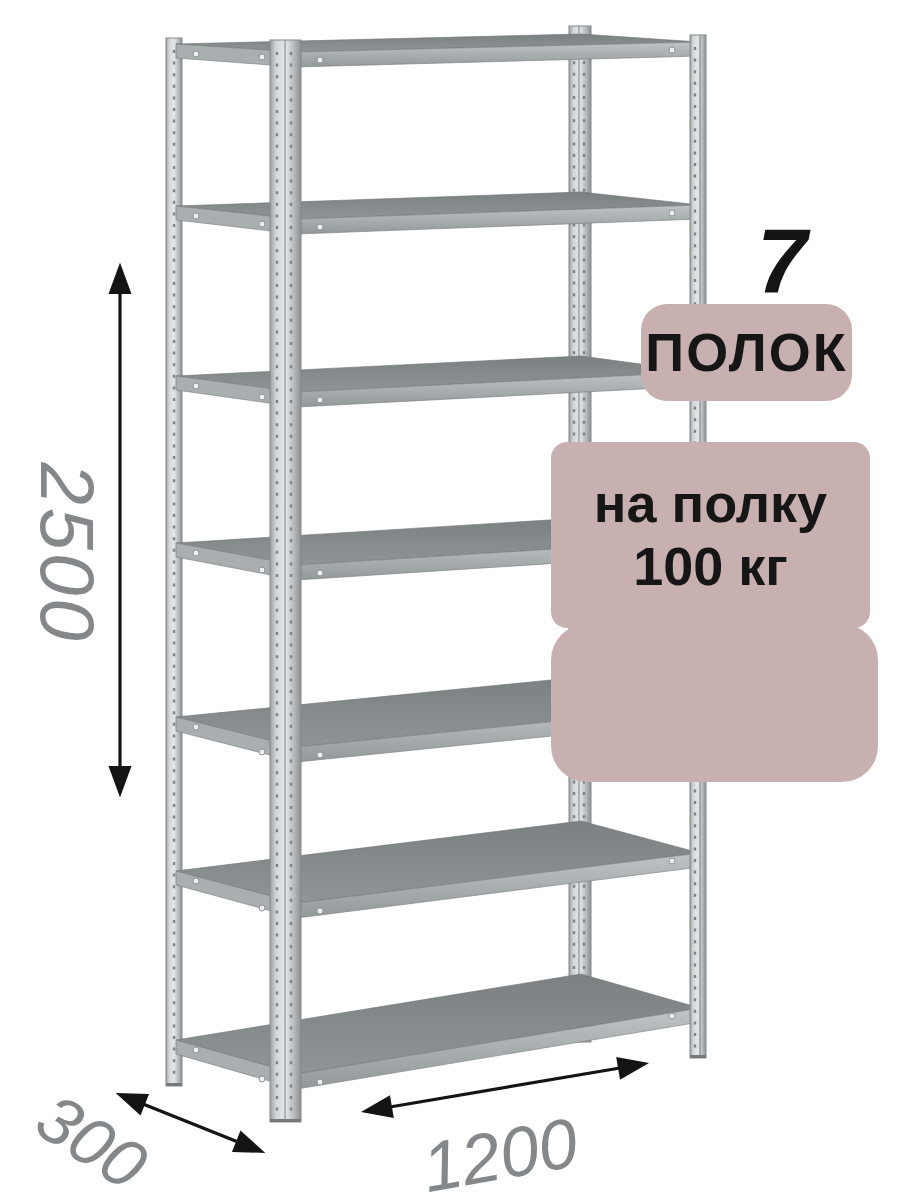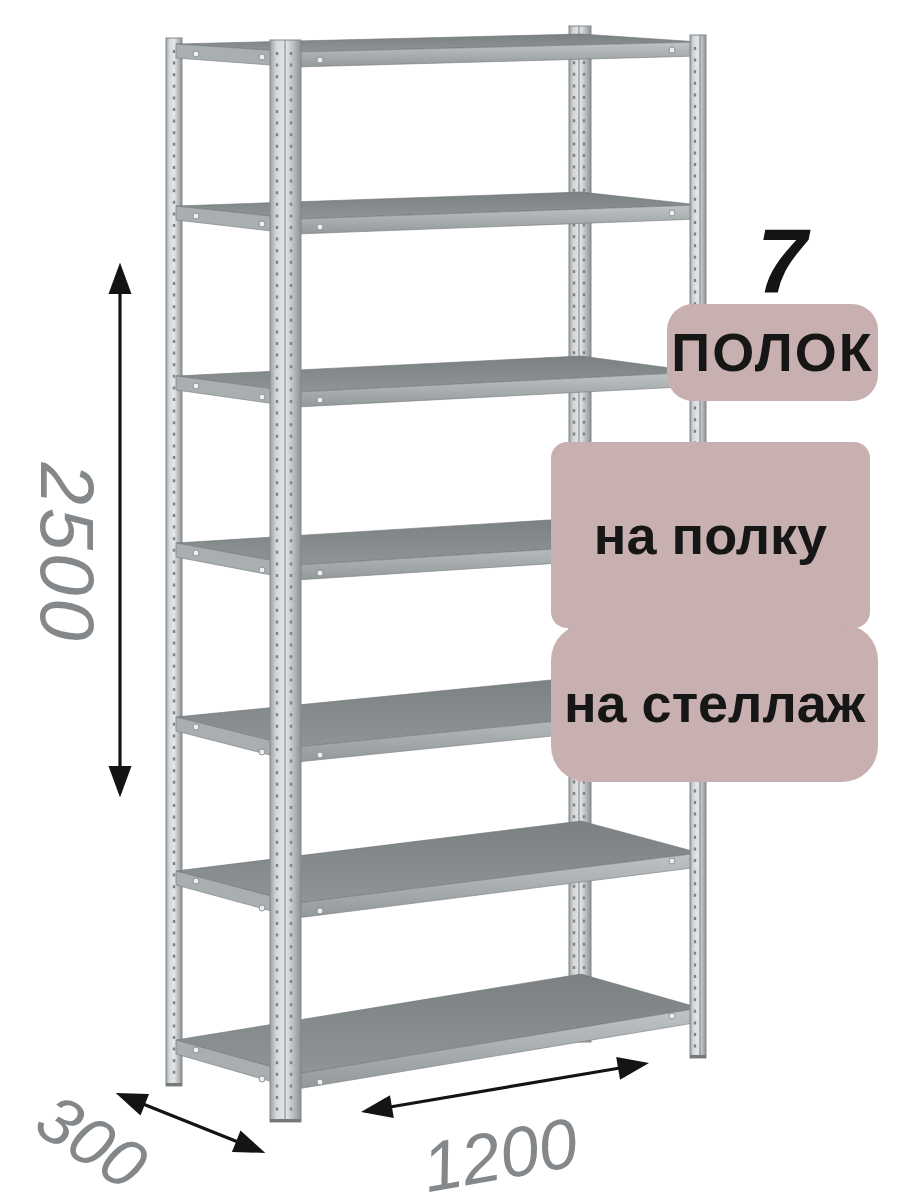--- a/index.html
+++ b/index.html
@@ -30,21 +30,21 @@
   .big-count{
     position:absolute;left:722px;top:216px;width:120px;line-height:1;
     text-align:center;font-size:90px;font-weight:bold;font-style:italic;
     color:var(--count-text,#141414);
   }
   .badge{
     position:absolute;background:var(--badge-bg,#c9b0b0);color:var(--badge-text,#161616);
     display:flex;flex-direction:column;align-items:center;justify-content:center;
     font-weight:bold;text-align:center;font-size:54px;line-height:1.16;
   }
-  .badge-count{left:667px;top:304px;width:211px;height:97px;border-radius:26px;letter-spacing:2px;}
+  .badge-count{left:641px;top:304px;width:211px;height:97px;border-radius:26px;letter-spacing:2px;}
   .badge-shelf-load{left:551px;top:442px;width:319px;height:186px;border-radius:16px;}
   .badge-rack-load{left:551px;top:624px;width:327px;height:158px;border-radius:36px;}
 </style>
 </head>
 <body>
 
 <div class="stage">
 
   <svg width="900" height="1200" viewBox="0 0 900 1200">
     <defs>
@@ -174,19 +174,19 @@
   </svg>
 
   <div class="big-count">7</div>
 
   <div class="badge badge-count">
     <span>ПОЛОК</span>
   </div>
 
   <div class="badge badge-shelf-load">
     <div>на полку</div>
+    <div>100 кг</div>
   </div>
 
   <div class="badge badge-rack-load">
-    <div>на стеллаж</div>
   </div>
 
 </div>
 
 </body></html>

